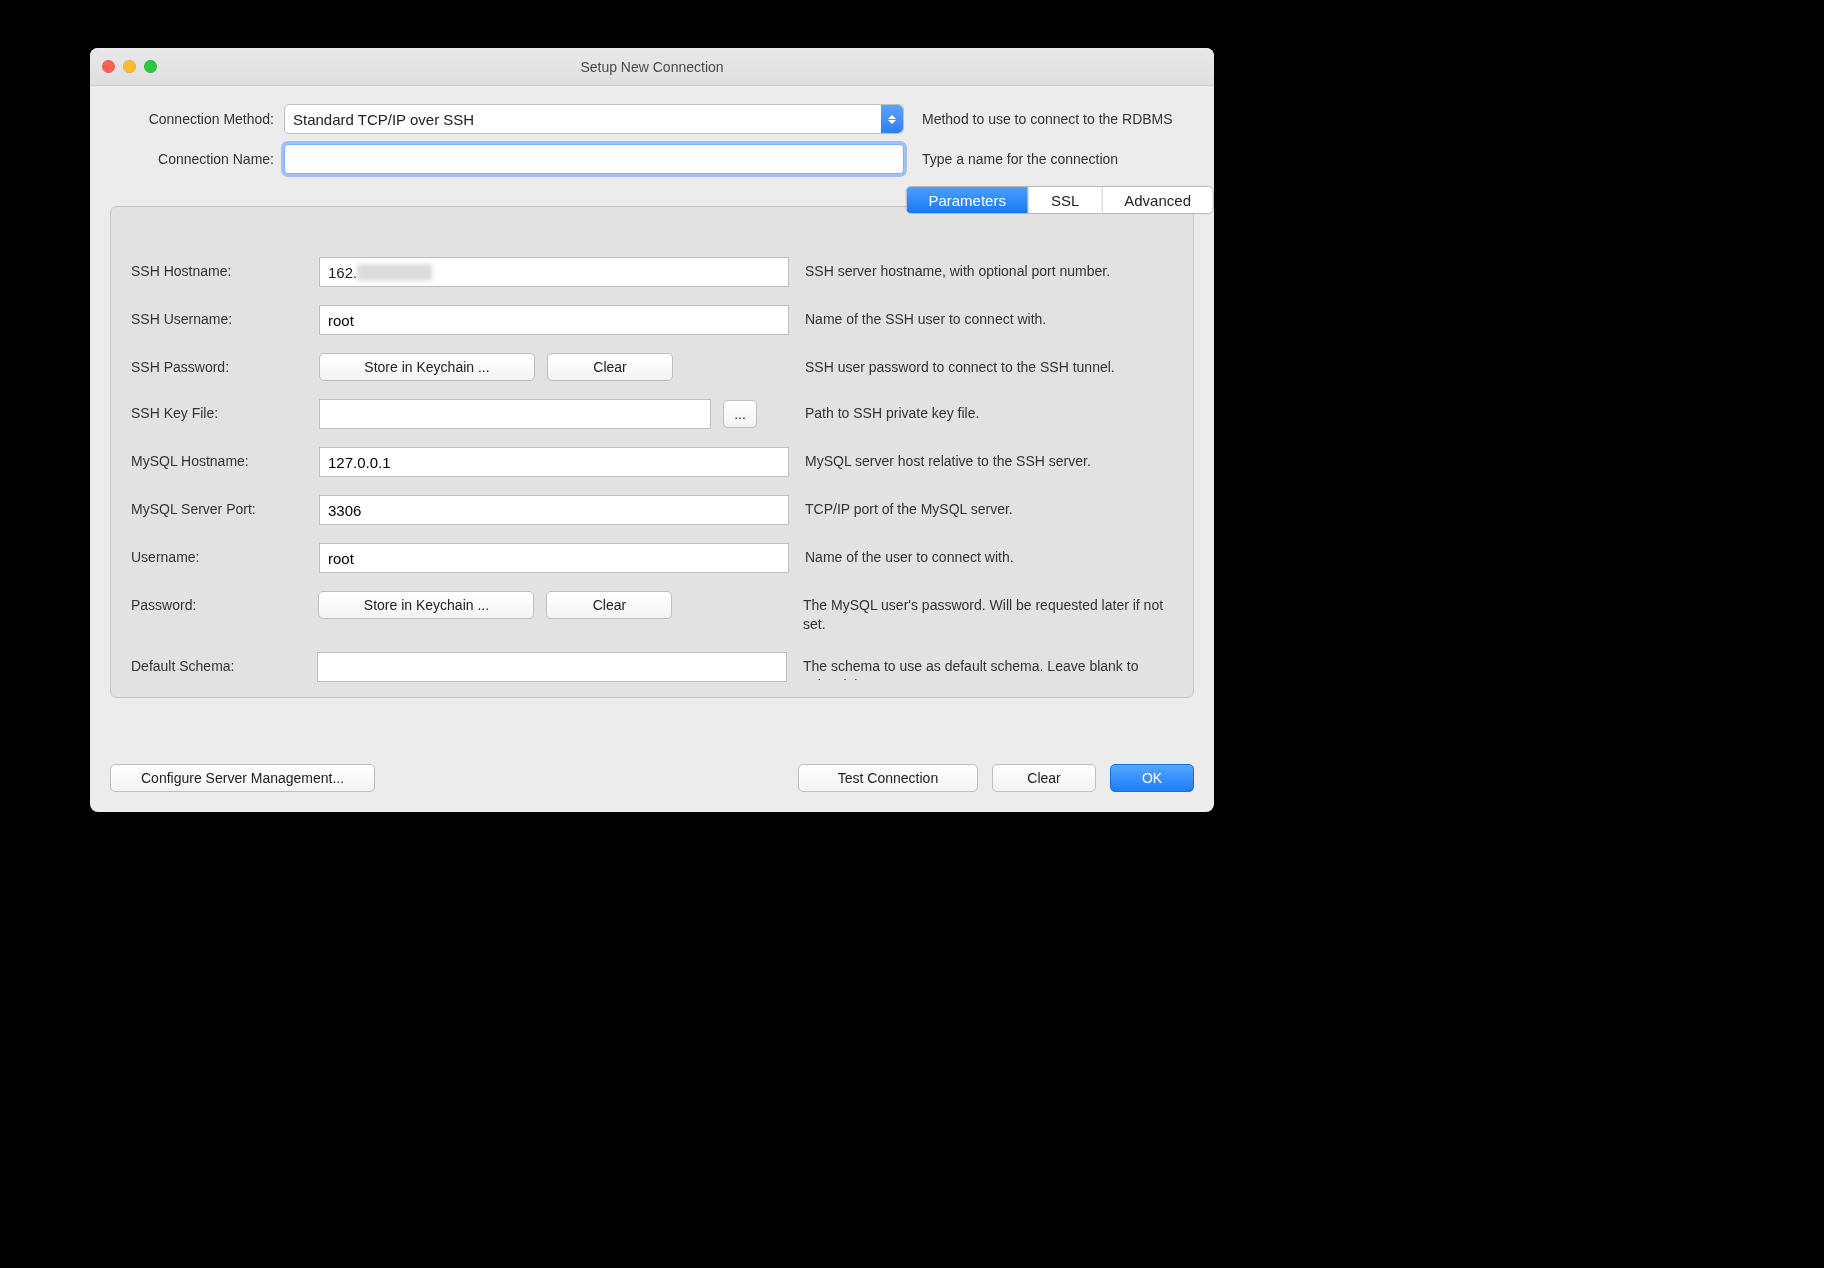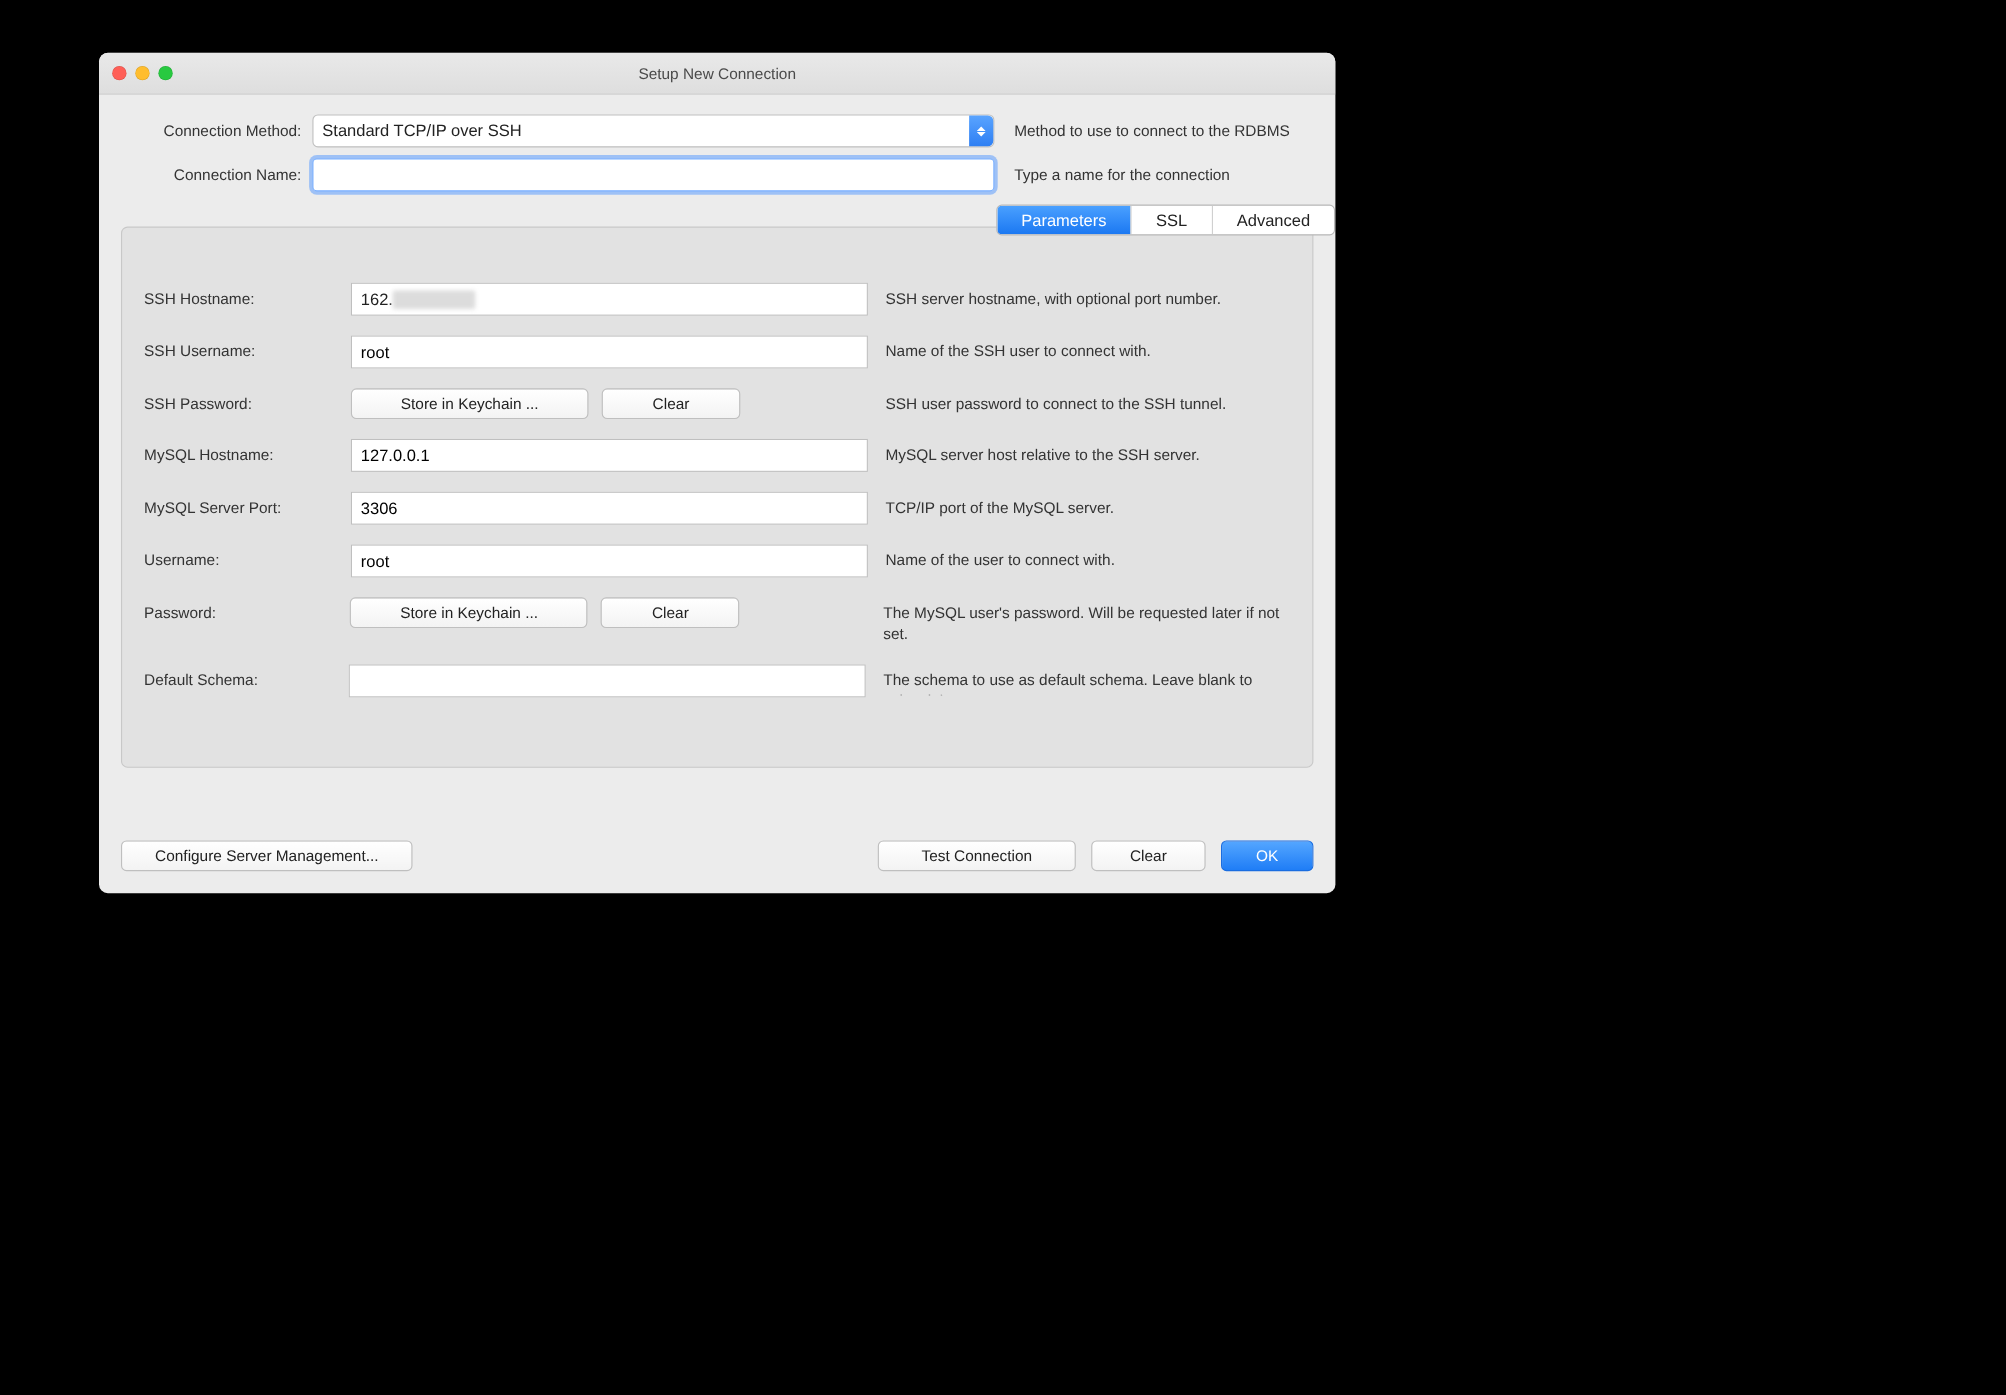--- a/index.html
+++ b/index.html
@@ -231,20 +231,28 @@
 
         <div class="frow">
           <div class="flabel">SSH Password:</div>
           <div class="fcontrols">
             <div class="mbtn" style="width:216px">Store in Keychain ...</div>
             <div class="mbtn" style="width:126px">Clear</div>
           </div>
           <div class="fhint">SSH user password to connect to the SSH tunnel.</div>
         </div>
 
+        <div class="frow">
+          <div class="flabel">SSH Key File:</div>
+          <div class="fcontrols">
+            <input class="finput w-mid" value="" style="">
+            <div class="mbtn small">...</div>
+          </div>
+          <div class="fhint">Path to SSH private key file.</div>
+        </div>
 
         <div class="frow">
           <div class="flabel">MySQL Hostname:</div>
           <div class="fcontrols">
             <input class="finput w-full" value="127.0.0.1" style="">
           </div>
           <div class="fhint">MySQL server host relative to the SSH server.</div>
         </div>
 
         <div class="frow">

